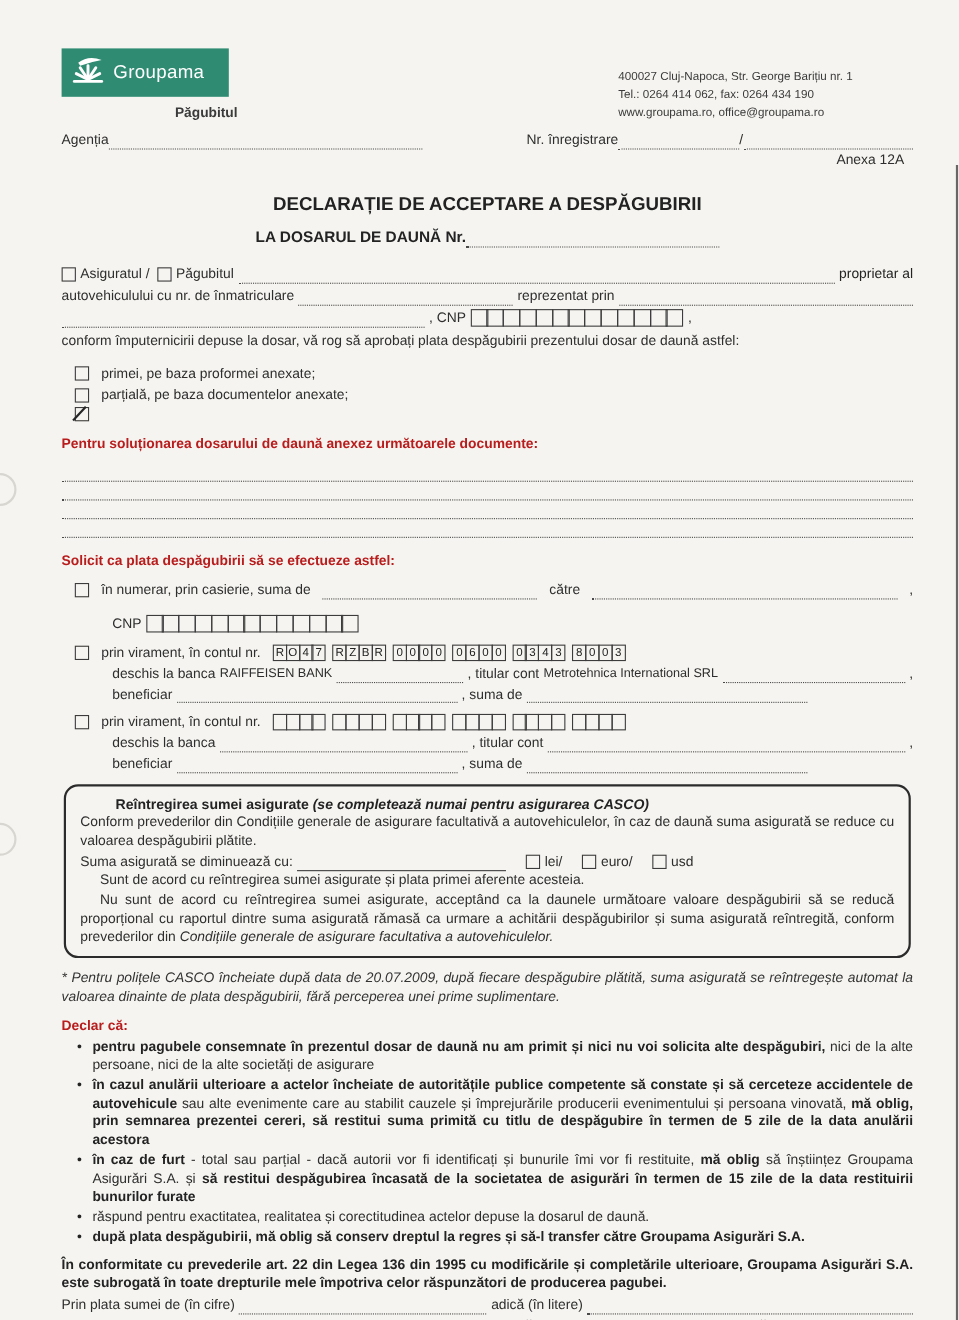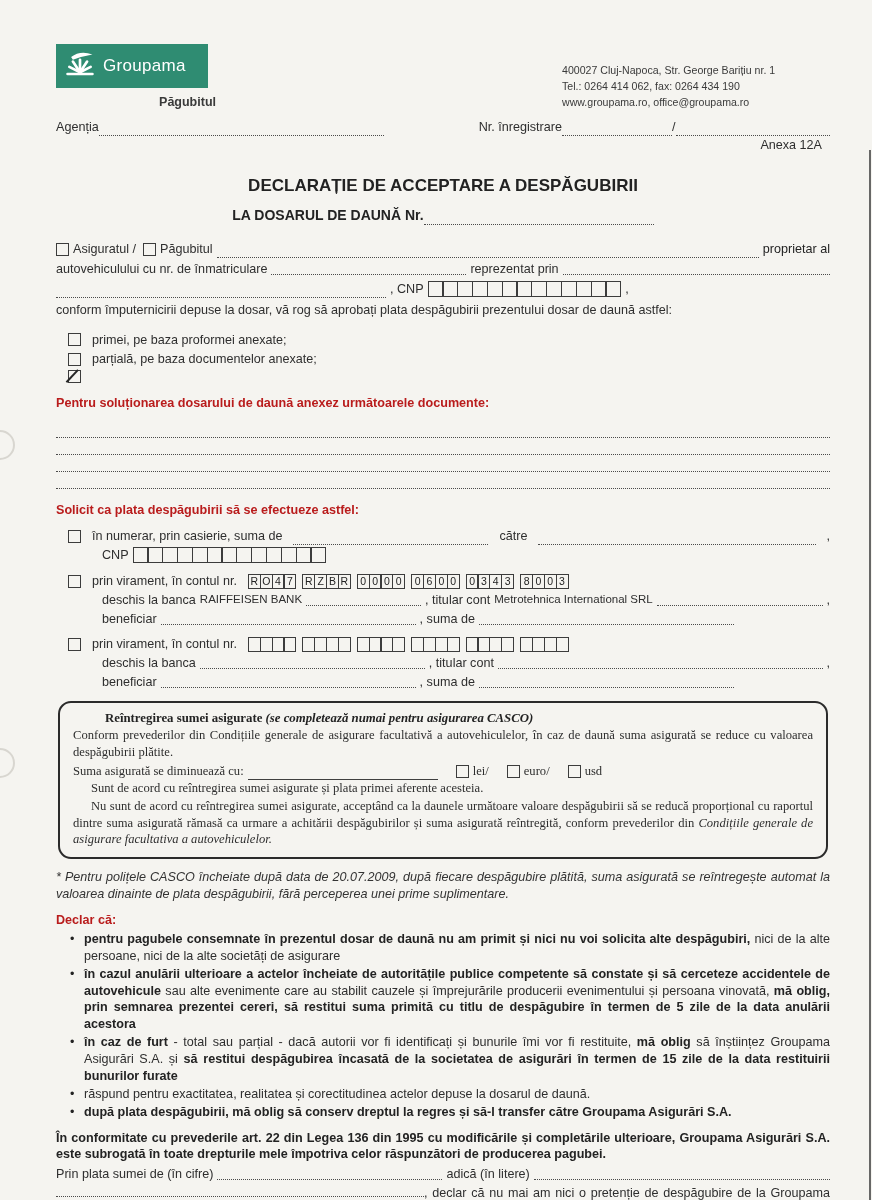--- a/index.html
+++ b/index.html
@@ -20,21 +20,21 @@
   .logo-text{color:#ffffff; font-size:17px; letter-spacing:.3px;}
   .division{width:160px; text-align:right; font-weight:bold; font-size:12.5px; margin-top:6px; color:#3a3a3a;}
   .addr{margin-left:auto; width:268px; font-size:10.6px; line-height:1.5; padding-top:8px; color:#3a3a3a;}
 
   .agentia-row{display:flex; align-items:flex-end; margin-top:8px;}
   .annex-row{text-align:right; padding-right:8px; margin-top:1px;}
   .title{text-align:center; font-weight:bold; font-size:17px; margin-top:21px; color:#222;}
   .subtitle-row{display:flex; align-items:flex-end; justify-content:center; margin-top:9px; font-size:14px;}
 
   
-  .row{display:flex; align-items:flex-start; gap:4px;}
+  .row{display:flex; align-items:flex-end; gap:4px;}
   .rowc{display:flex; align-items:center; gap:4px;}
   .dots{flex:1; border-bottom:1.4px dotted #4a4a4a; height:13px; min-width:24px;}
   .dots.fix{flex:none;}
   .blank{border-bottom:1.4px solid #3f3f3f; height:13px;}
   b,.b{font-weight:bold; color:#232323;}
   .it{font-style:italic;}
   .just{text-align:justify;}
 
   .checkbox{position:relative; display:inline-block; width:13px; height:13px; border:1.6px solid #3c3c3c; background:transparent; flex:none; box-sizing:border-box;}
   .checkbox[data-checked="true"]::after{
@@ -51,21 +51,21 @@
 
   .opt{display:flex; align-items:center; gap:11px; margin:2.5px 0 2.5px 12px;}
   .sect-h{font-weight:bold; color:#b91c1c;}
   .doc-line{border-bottom:1.4px dotted #4a4a4a; height:14px; margin-top:2px;}
 
   .pay{margin-top:9px;}
   .pay .lead{display:flex; align-items:center; gap:11px; margin-left:12px;}
   .pay .cont{margin-left:46px;}
 
   
-  .casco{border:2.2px solid #2b2b2b; border-radius:13px; padding:7px 13px 9px 13px; margin:10px 2px 0 2px;font-family:Liberation Serif, serif;}
+  .casco{border:2.2px solid #2b2b2b; border-radius:13px; padding:7px 13px 9px 13px; margin:10px 2px 0 2px;}
   .casco .bt{padding-left:32px; font-size:12.8px;}
   .curr{display:inline-flex; align-items:center; gap:4px; margin-left:14px;}
 
   .note{font-style:italic; margin-top:10px; text-align:justify; color:#333;}
 
   ul.decl{list-style:none; margin:2px 0 0 0; padding:0 0 0 14px;}
   ul.decl li{position:relative; padding-left:14px; text-align:justify; margin-top:1px;}
   ul.decl li::before{content:"•"; position:absolute; left:0; top:0; color:#232323;}
 
   .subrog{margin-top:9px; text-align:justify;}
@@ -186,21 +186,21 @@
 
     <div class="pay">
       <div class="lead row" style="align-items:flex-end;">
         <span class="checkbox" style="align-self:center;"></span>
         <span>în numerar, prin casierie, suma de</span>
         <span class="dots fix" style="width:195px;"></span>
         <span>către</span>
         <span class="dots"></span>
         <span>,</span>
       </div>
-      <div class="cont rowc" style="margin-top:2px;">
+      <div class="cont rowc" style="margin-top:14px;">
         <span>CNP</span>
         <span class="cellgroup cnp">
             <span class="cell"></span>
             <span class="cell"></span>
             <span class="cell"></span>
             <span class="cell"></span>
             <span class="cell"></span>
             <span class="cell"></span>
             <span class="cell"></span>
             <span class="cell"></span>

